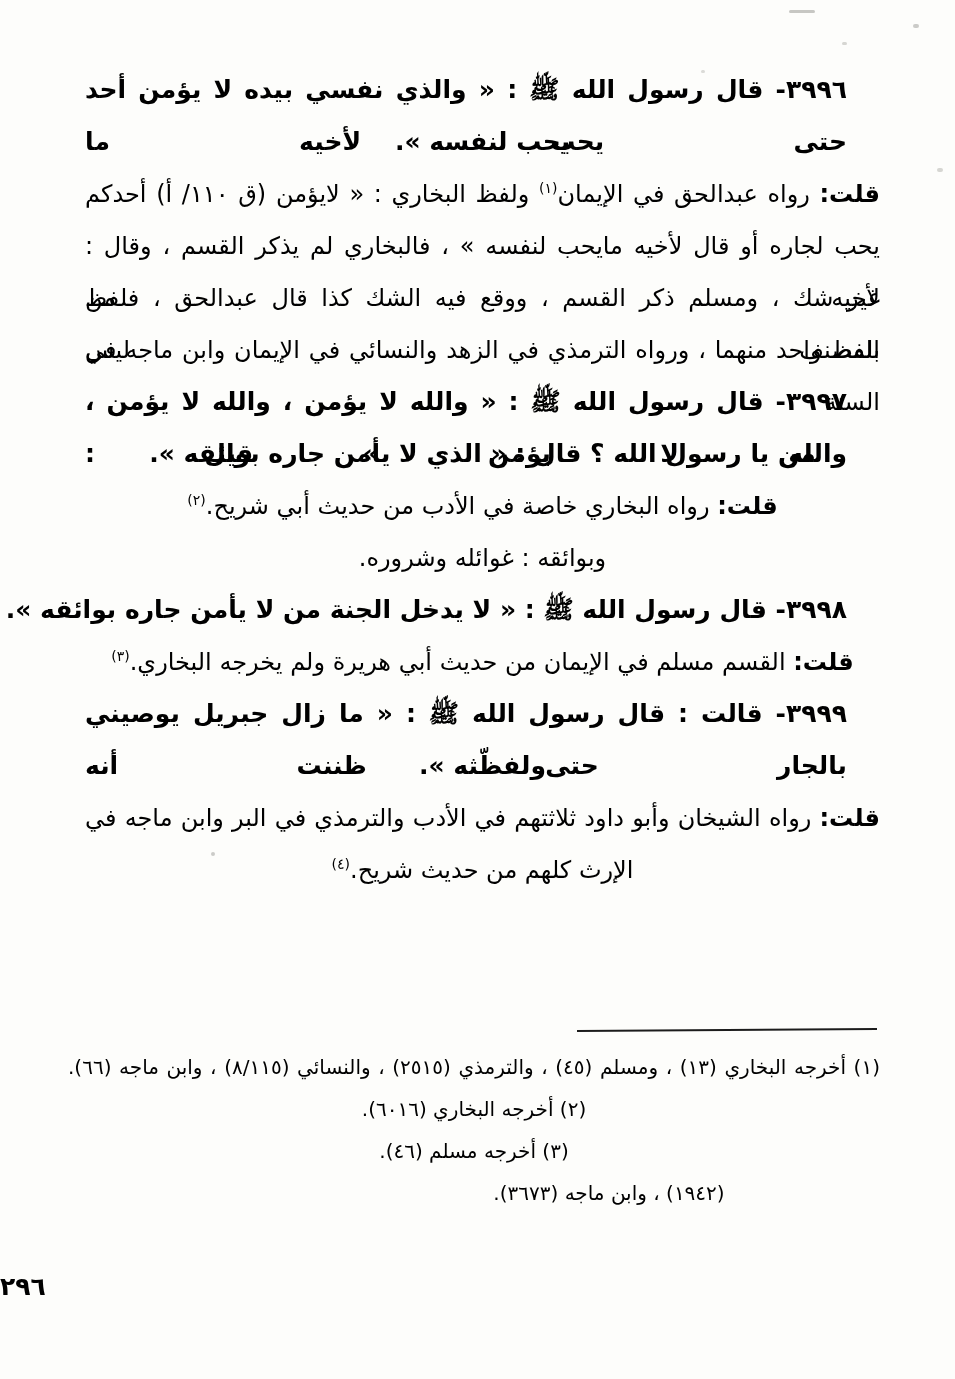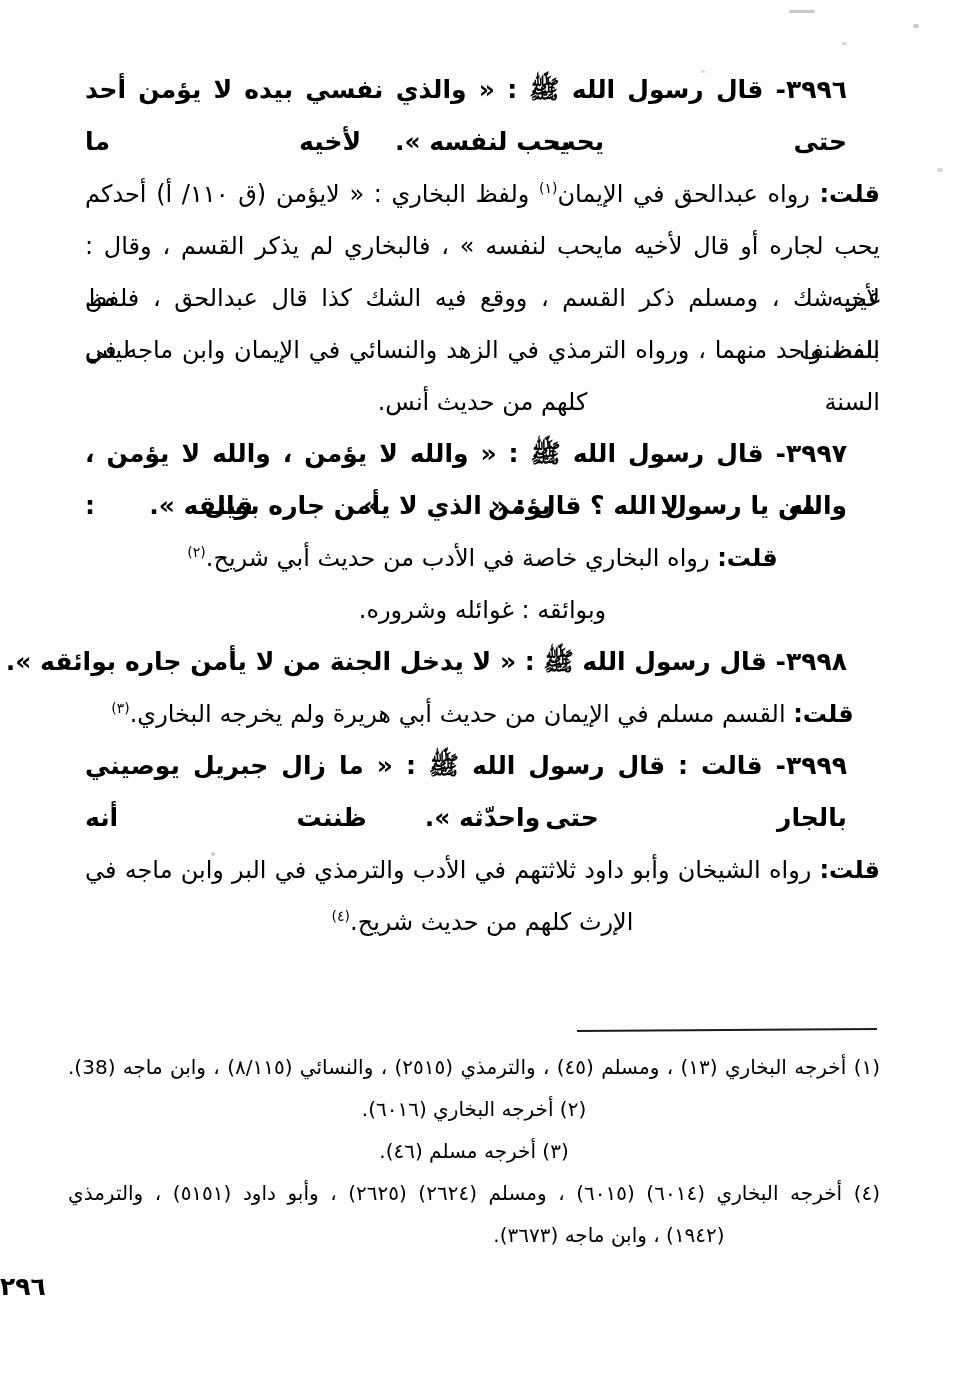--- a/index.html
+++ b/index.html
@@ -103,45 +103,43 @@
 
   <div class="main-text">
 
     <div class="line matn j ind"><span>٣٩٩٦- قال رسول الله ﷺ : « والذي نفسي بيده لا يؤمن أحد حتى يحب لأخيه ما</span></div>
     <div class="line matn r"><span>يحب لنفسه ».</span></div>
 
     <div class="line j"><span class="lead">قلت:</span><span> رواه عبدالحق في الإيمان</span><sup class="fnmark">(١)</sup><span> ولفظ البخاري : « لايؤمن (ق ١١٠/ أ) أحدكم</span></div>
     <div class="line j"><span>يحب لجاره أو قال لأخيه مايحب لنفسه » ، فالبخاري لم يذكر القسم ، وقال : لأخيه من</span></div>
     <div class="line j"><span>غير شك ، ومسلم ذكر القسم ، ووقع فيه الشك كذا قال عبدالحق ، فلفظ المصنف ليس</span></div>
     <div class="line j"><span>بلفظ واحد منهما ، ورواه الترمذي في الزهد والنسائي في الإيمان وابن ماجه في السنة</span></div>
-    <div class="line r"><span>كلهم من حديث أنس.</span></div>
 
     <div class="line matn j ind"><span>٣٩٩٧- قال رسول الله ﷺ : « والله لا يؤمن ، والله لا يؤمن ، والله لا يؤمن » قيل :</span></div>
     <div class="line matn r"><span>من يا رسول الله ؟ قال : « الذي لا يأمن جاره بوائقه ».</span></div>
 
     <div class="line r"><span class="lead">قلت:</span><span> رواه البخاري خاصة في الأدب من حديث أبي شريح.</span><sup class="fnmark">(٢)</sup></div>
     <div class="line r"><span>وبوائقه : غوائله وشروره.</span></div>
 
     <div class="line matn r ind"><span>٣٩٩٨- قال رسول الله ﷺ : « لا يدخل الجنة من لا يأمن جاره  بوائقه ».</span></div>
 
     <div class="line r"><span class="lead">قلت:</span><span> القسم مسلم في الإيمان من حديث أبي هريرة ولم يخرجه البخاري.</span><sup class="fnmark">(٣)</sup></div>
 
     <div class="line matn j ind"><span>٣٩٩٩- قالت : قال رسول الله ﷺ : « ما زال جبريل يوصيني بالجار حتى ظننت أنه</span></div>
-    <div class="line matn r"><span>واحدّثه ».</span></div>
+    <div class="line matn r"><span>ولفظّثه ».</span></div>
 
     <div class="line j"><span class="lead">قلت:</span><span> رواه الشيخان وأبو داود ثلاثتهم في الأدب والترمذي في البر وابن ماجه في</span></div>
     <div class="line r"><span>الإرث كلهم من حديث شريح.</span><sup class="fnmark">(٤)</sup></div>
 
   </div>
 
   <div class="fn-separator"></div>
 
   <div class="footnotes">
-    <div class="fn-line j"><span>(١) أخرجه البخاري (١٣) ، ومسلم (٤٥) ، والترمذي (٢٥١٥) ، والنسائي (٨/١١٥) ، وابن ماجه (38).</span></div>
+    <div class="fn-line j"><span>(١) أخرجه البخاري (١٣) ، ومسلم (٤٥) ، والترمذي (٢٥١٥) ، والنسائي (٨/١١٥) ، وابن ماجه (٦٦).</span></div>
     <div class="fn-line r"><span>(٢) أخرجه البخاري (٦٠١٦).</span></div>
     <div class="fn-line r"><span>(٣) أخرجه مسلم (٤٦).</span></div>
-    <div class="fn-line j"><span>(٤) أخرجه البخاري (٦٠١٤) (٦٠١٥) ، ومسلم (٢٦٢٤) (٢٦٢٥) ، وأبو داود (٥١٥١) ، والترمذي</span></div>
     <div class="fn-line r fn-ind"><span>(١٩٤٢) ، وابن ماجه (٣٦٧٣).</span></div>
   </div>
 
   <div class="page-number">٢٩٦</div>
 
 </div>
 
 </body></html>

